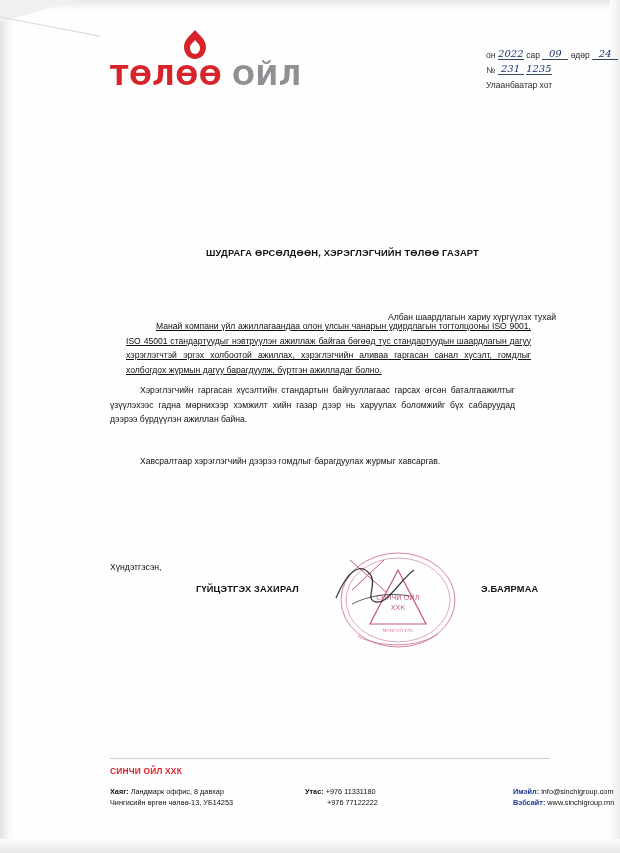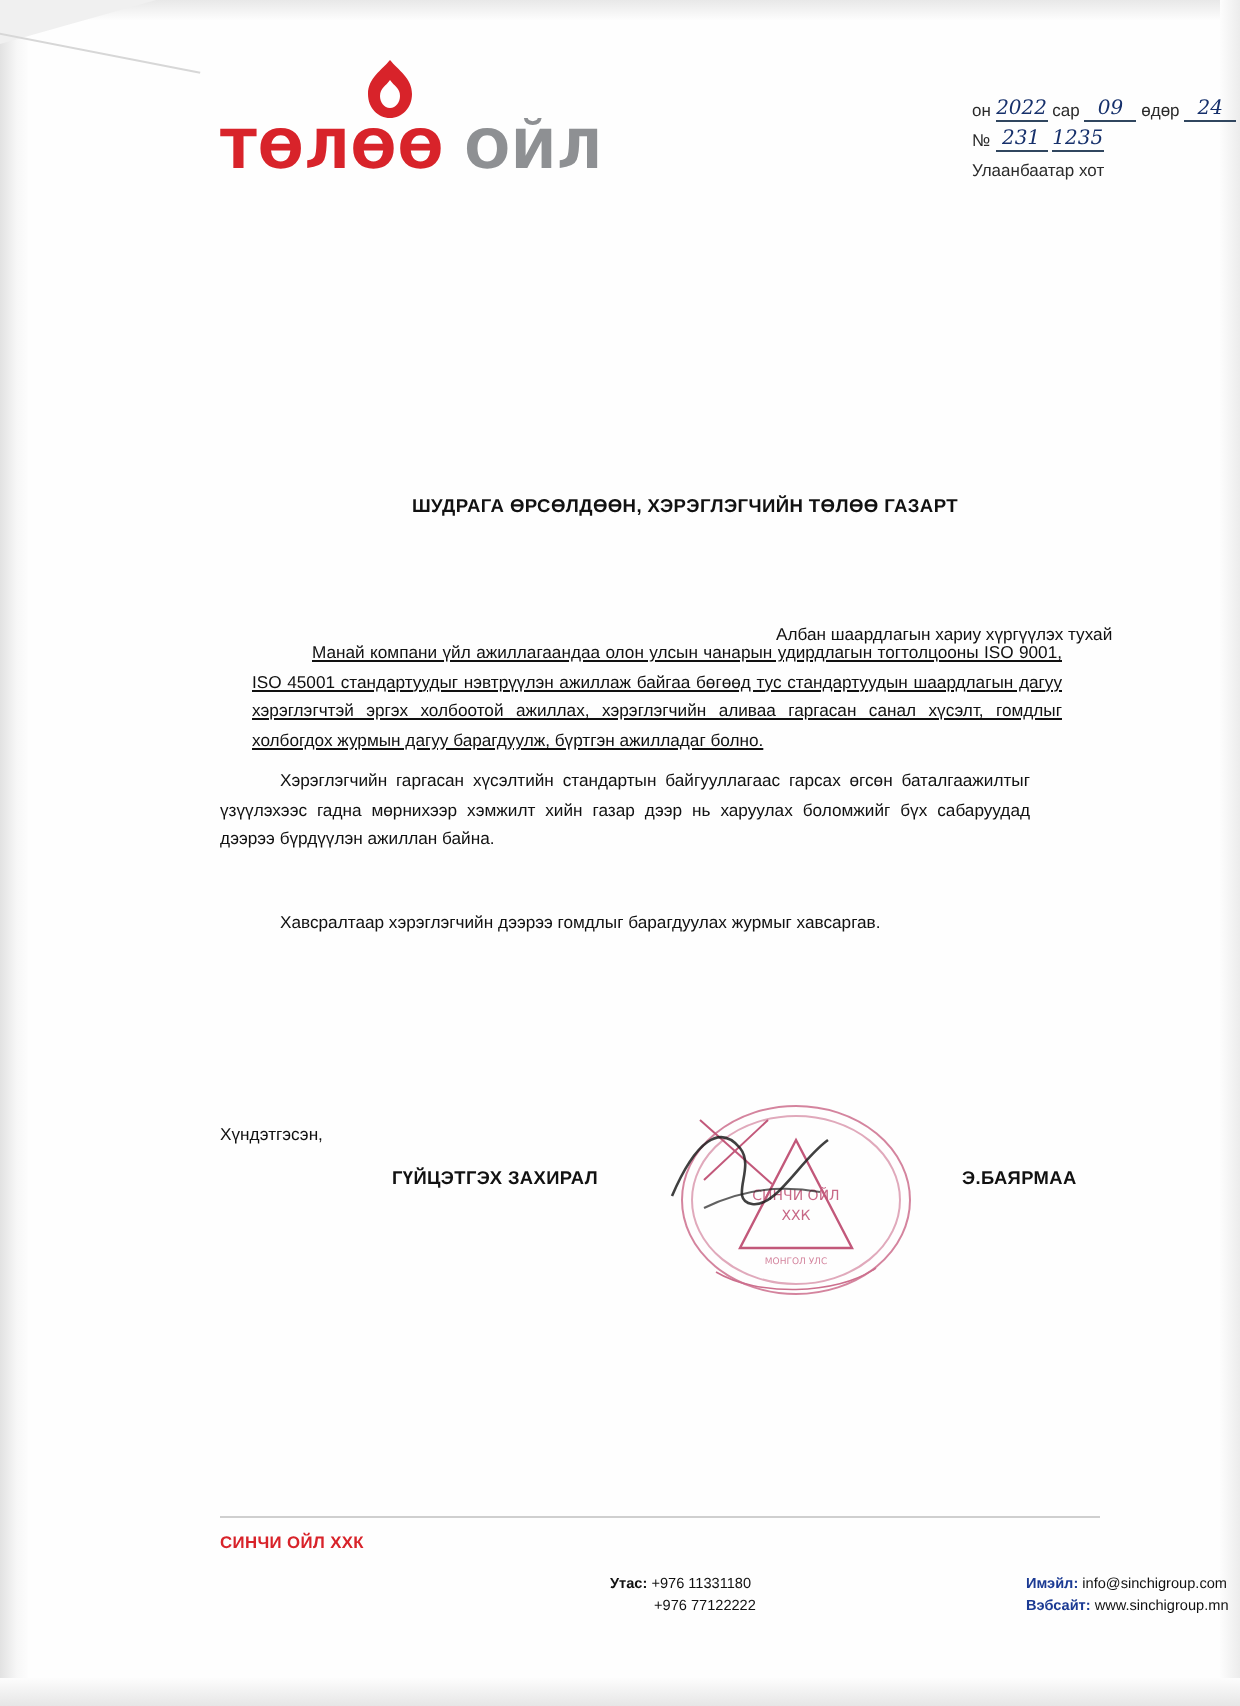--- a/index.html
+++ b/index.html
@@ -316,20 +316,27 @@
   <div class="signature">
     <svg viewBox="0 0 110 70" width="110" height="70">
       <path d="M6 46 C18 18 30 10 40 22 C48 32 34 48 46 50 C58 52 70 28 84 18" stroke="#1e1e1e" stroke-width="1.3" fill="none" opacity="0.85"></path>
       <path d="M22 52 C38 44 58 40 80 44" stroke="#1e1e1e" stroke-width="1" fill="none" opacity="0.7"></path>
     </svg>
   </div>
 
   <div class="footer-rule"></div>
   <div class="footer-company">СИНЧИ ОЙЛ ХХК</div>
 
+  <div class="footer-col-a">
+    <div class="nowrap">
+      <b>Хаяг:</b>
+      <span>Ландмарк оффис, 8 давхар</span>
+    </div>
+    <div class="nowrap">Чингисийн өргөн чөлөө-13, УБ14253</div>
+  </div>
 
   <div class="footer-col-b">
     <div class="nowrap">
       <b>Утас:</b>
       <span>+976 11331180</span>
     </div>
     <div class="nowrap" style="padding-left:22px">+976 77122222</div>
   </div>
 
   <div class="footer-col-c">

